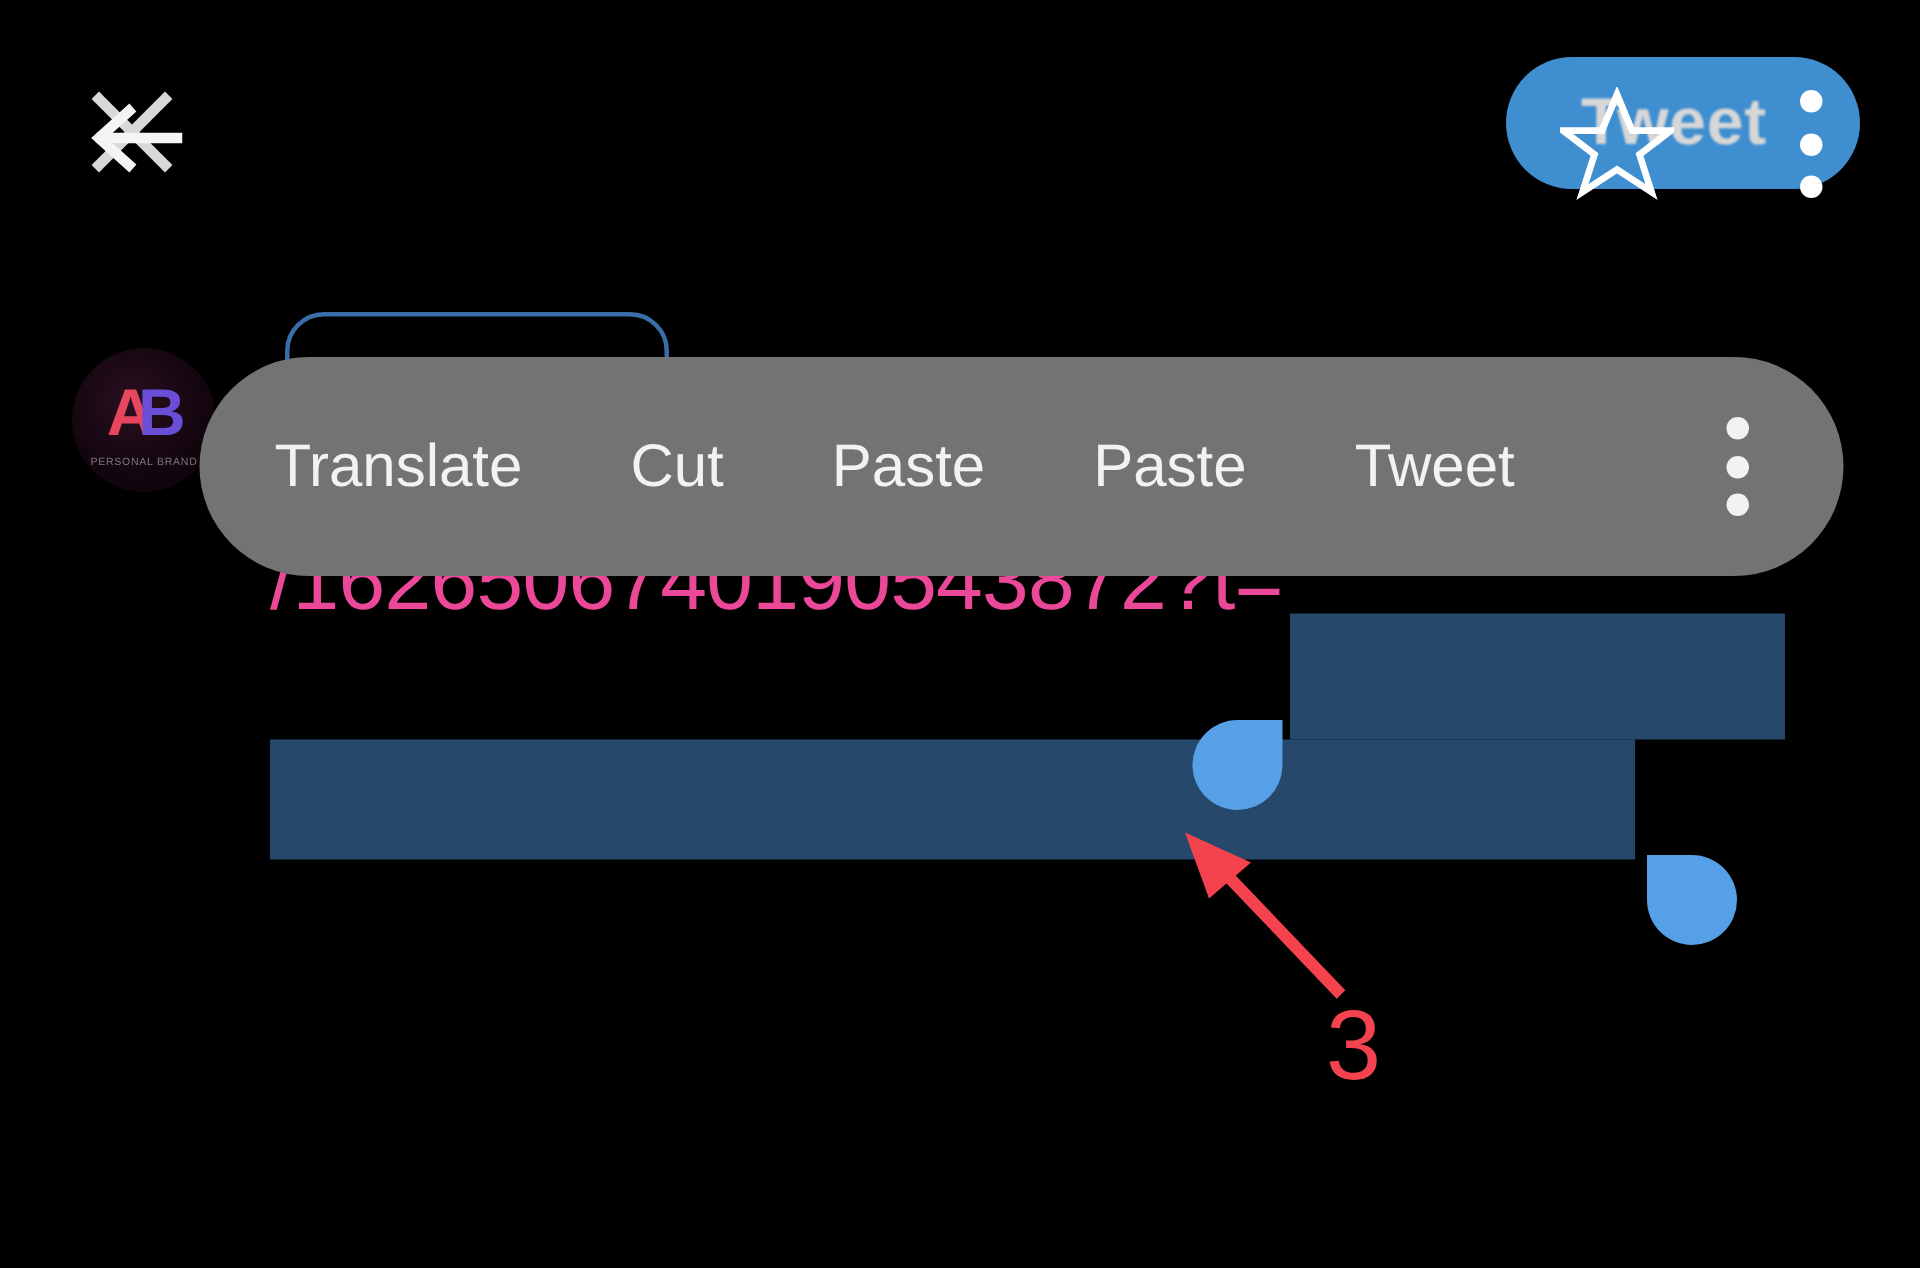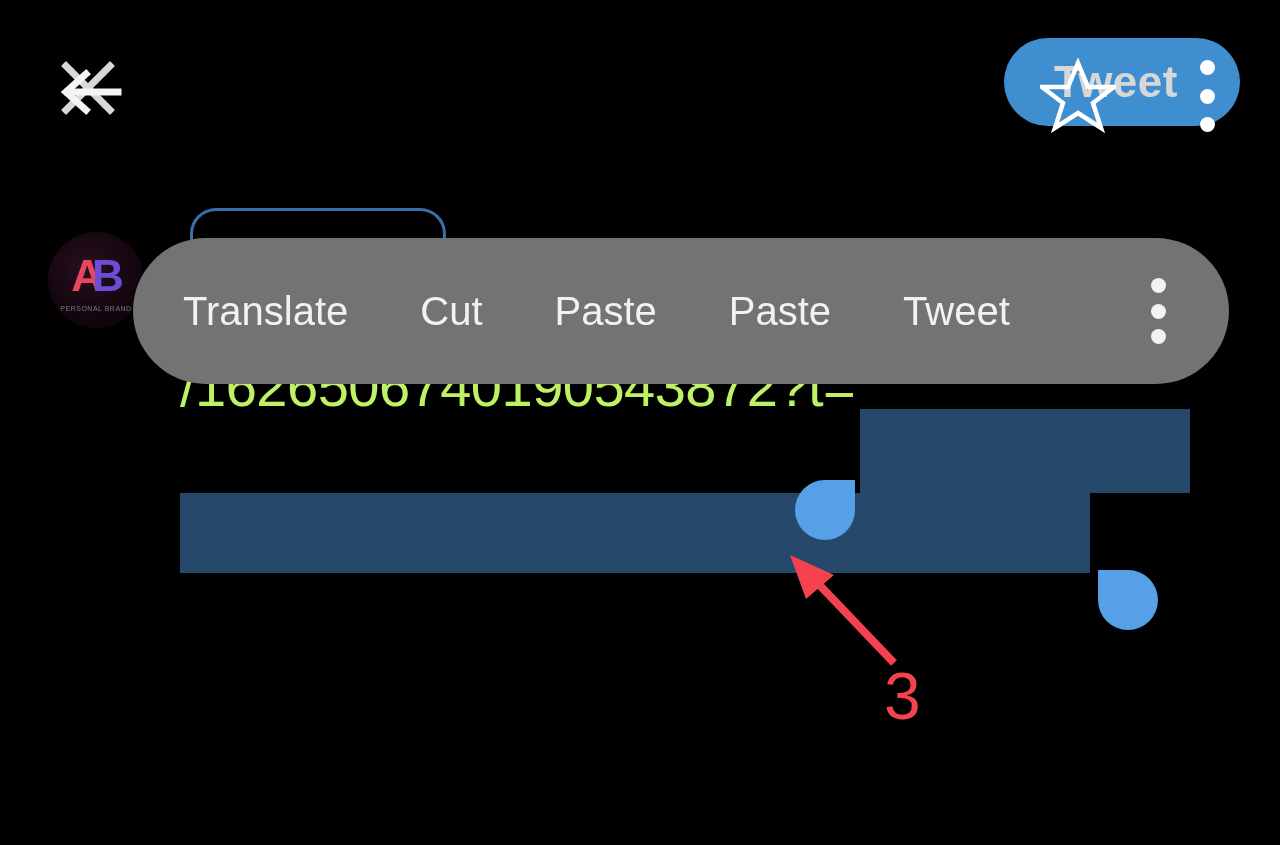--- a/index.html
+++ b/index.html
@@ -128,21 +128,21 @@
     box-sizing: border-box;
   }
 
   
   #tweet-text {
     position: absolute;
     left: 180px; top: 345px;
     width: 1000px;
     font-size: 56px;
     line-height: 84px;
-    color: #bef264;
+    color: #ec4899;
     letter-spacing: -0.5px;
     white-space: nowrap;
   }
   #tweet-text .line { height: 84px; }
 
   
   .sel-rect {
     position: absolute;
     background: #25486b;
   }

